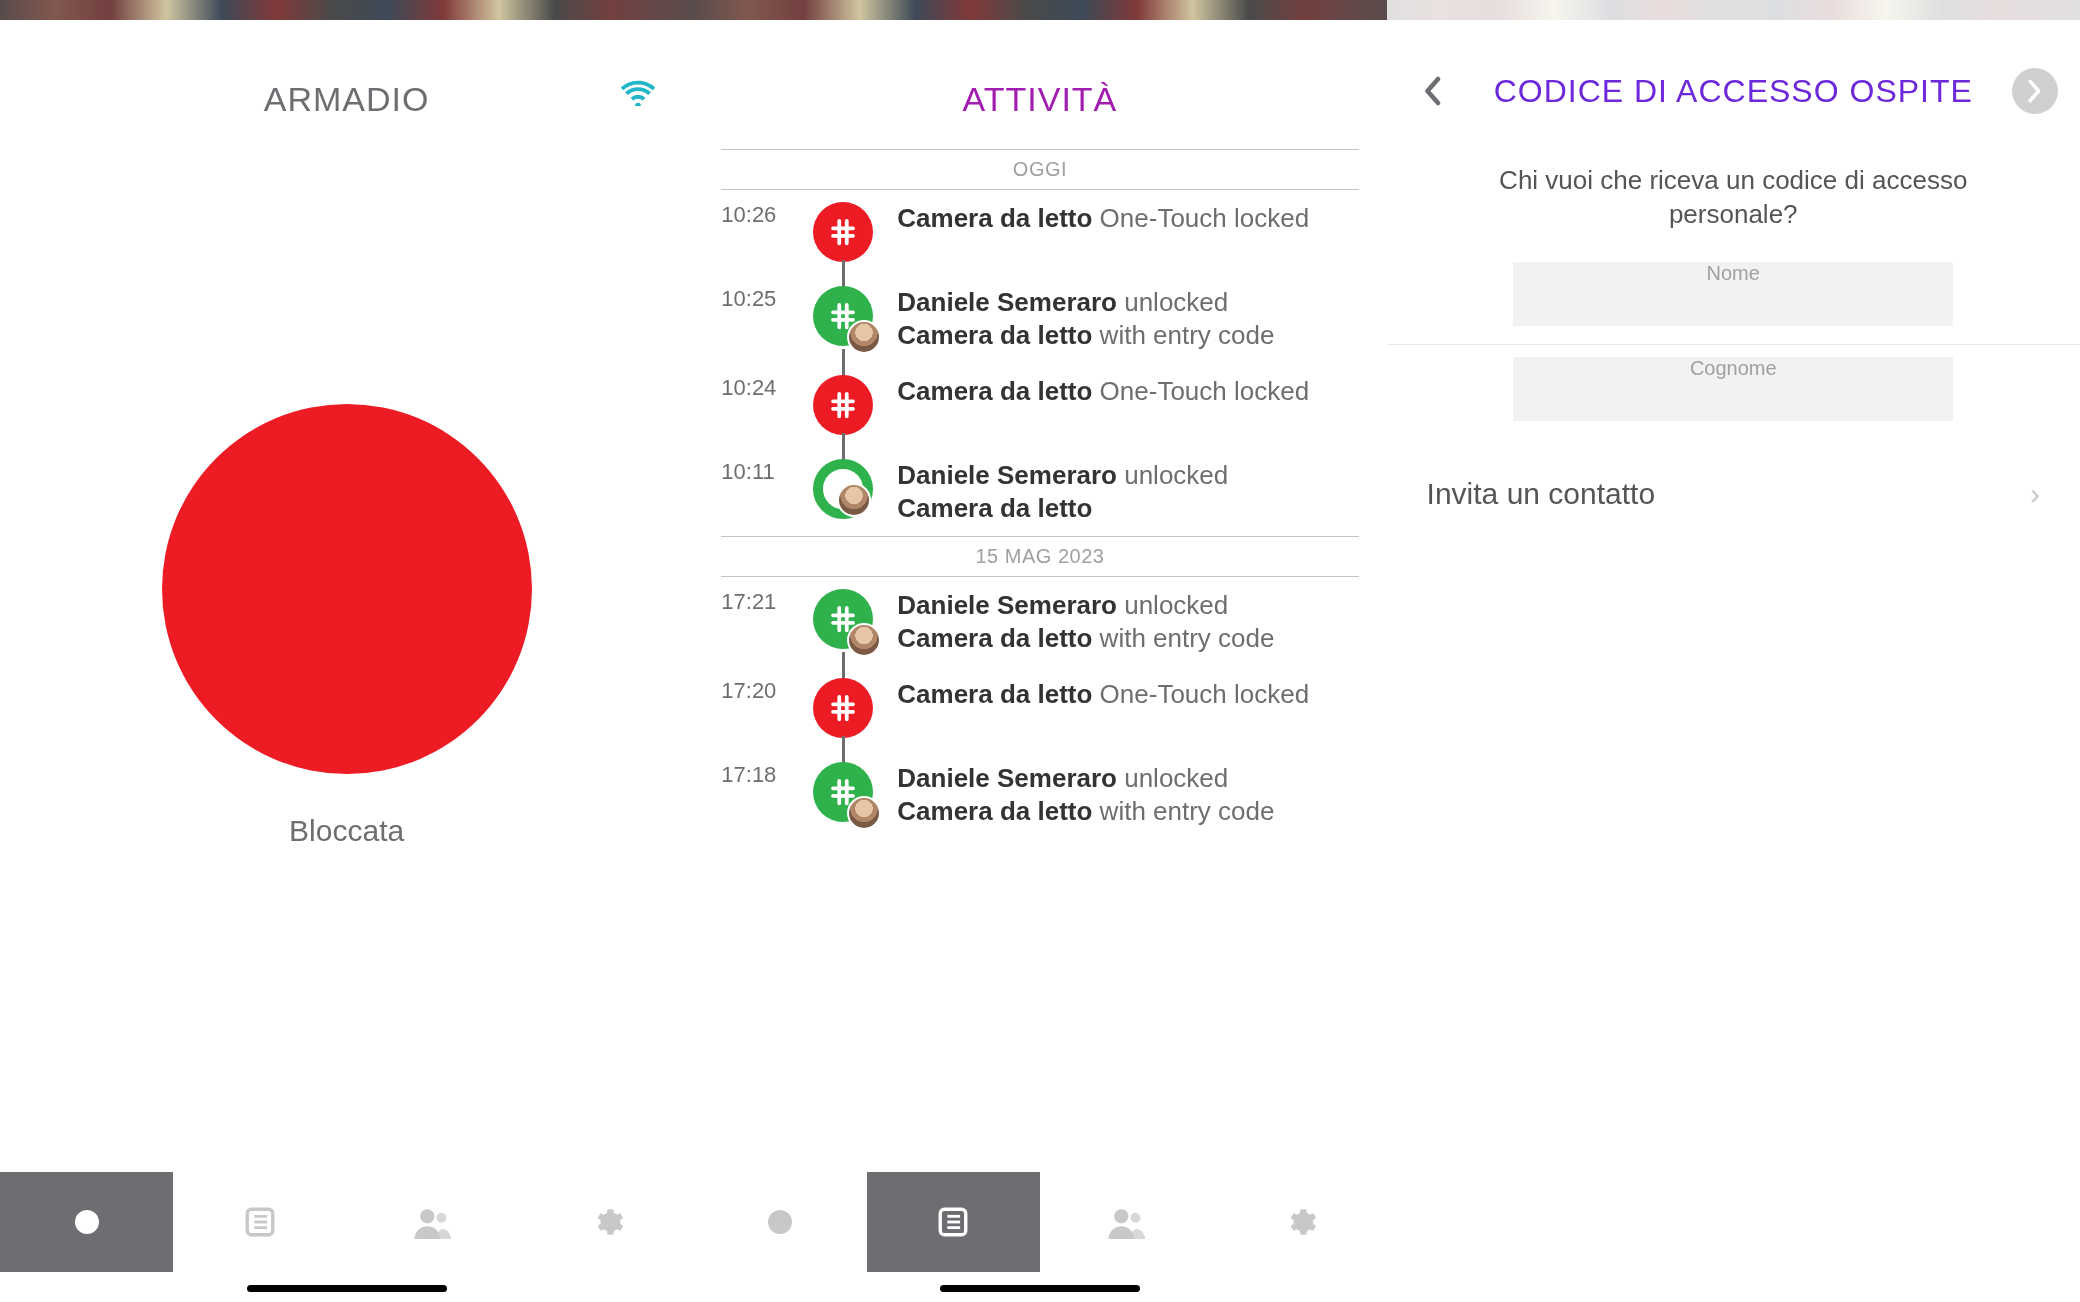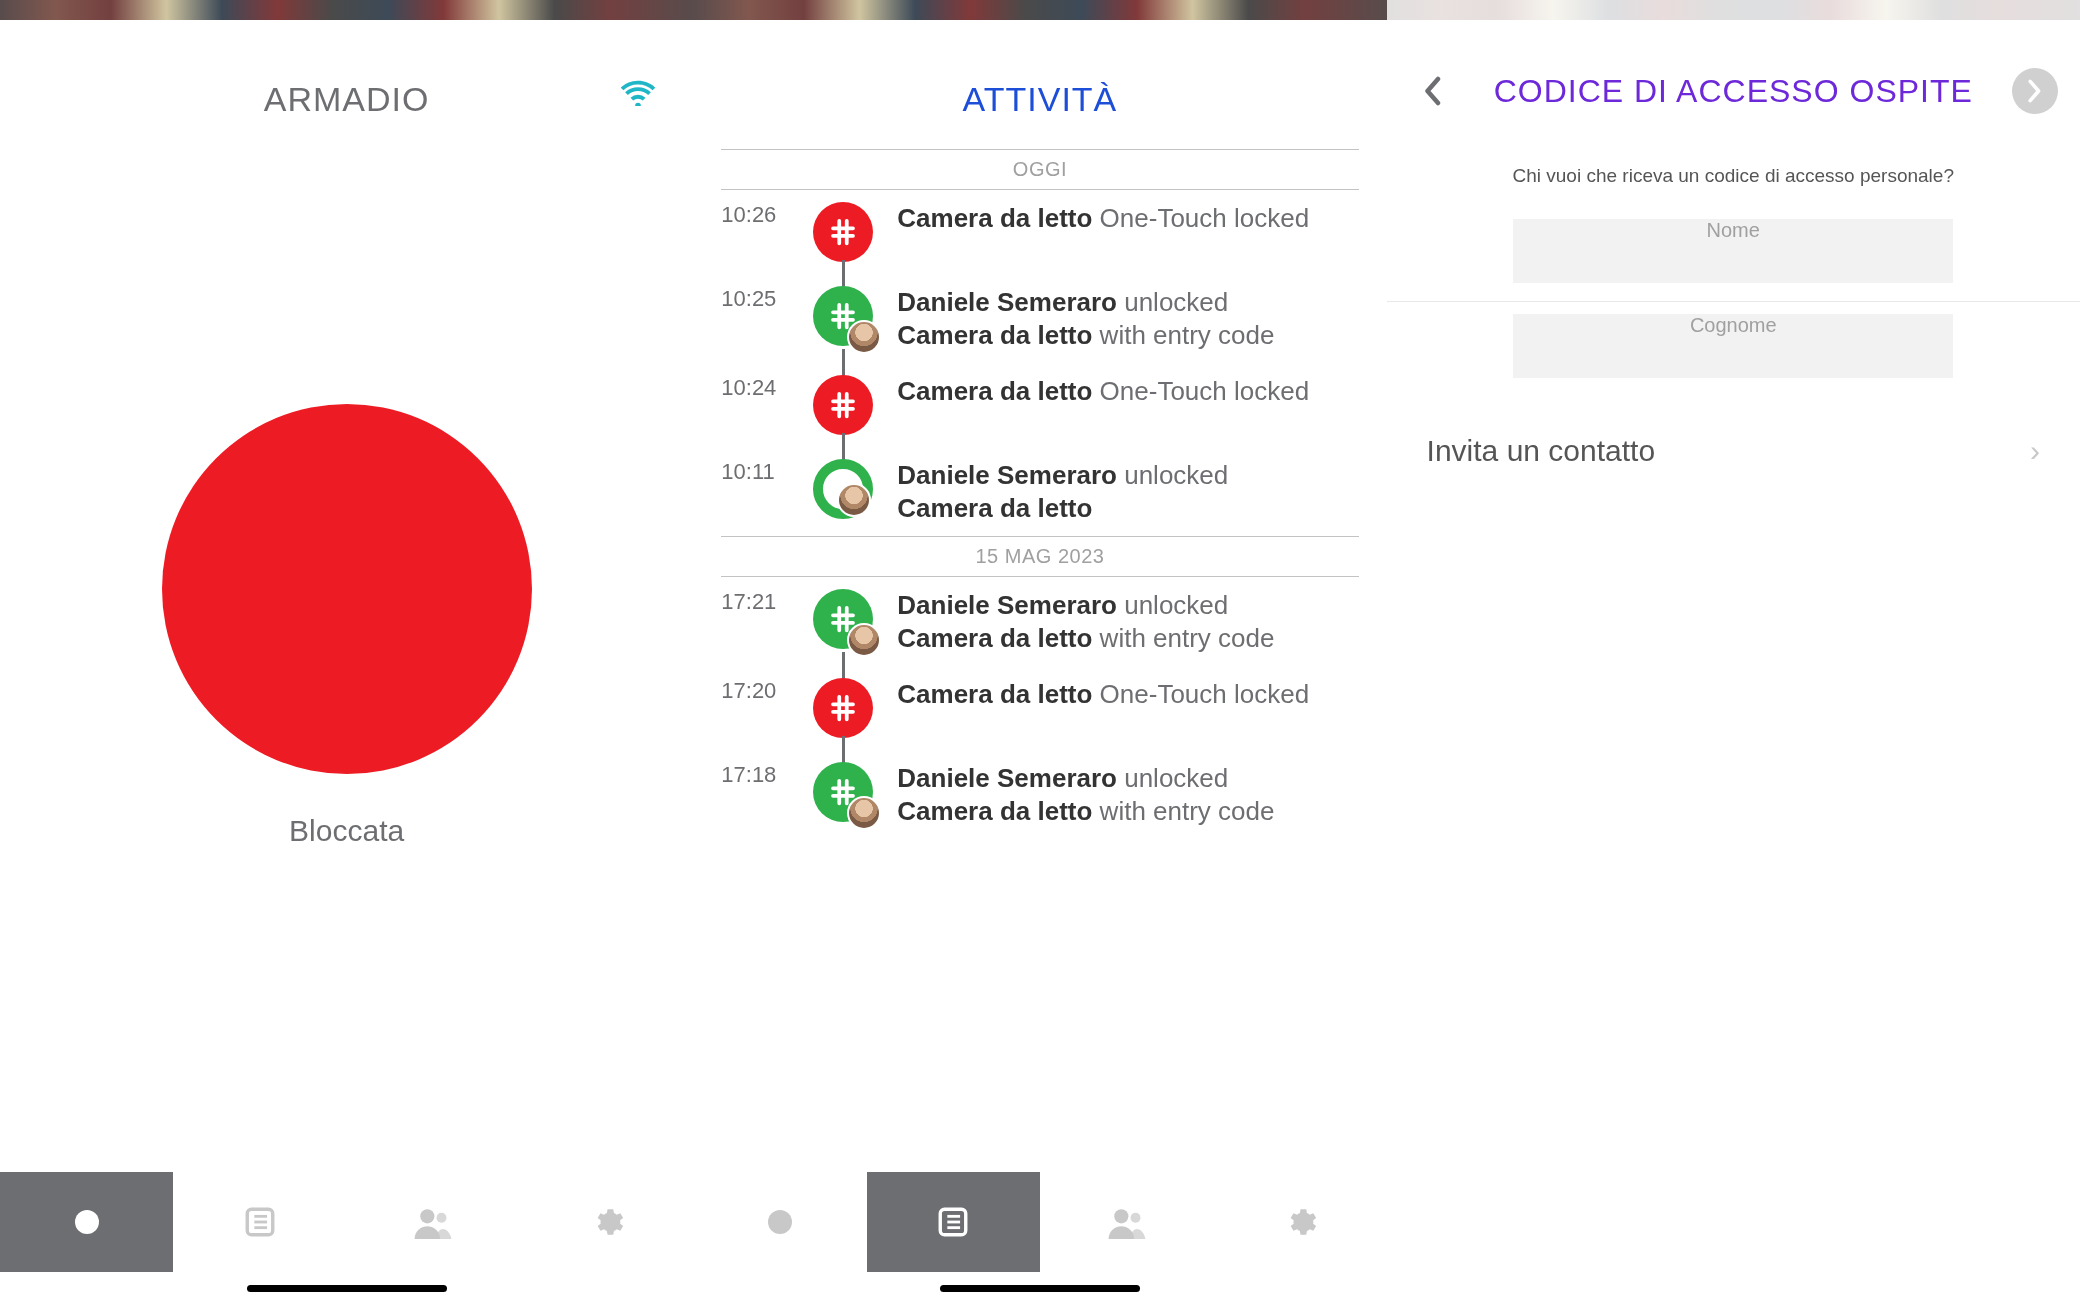--- a/index.html
+++ b/index.html
@@ -83,21 +83,21 @@
       transform: translateX(-50%);
       width: 200px; height: 7px;
       background: #000;
       border-radius: 6px;
     }
     
     .hdr2-title {
       text-align: center;
       font-size: 34px;
       font-weight: 500;
-      color: #1d4ed8;
+      color: #a21caf;
       letter-spacing: 1px;
       padding: 60px 0 30px;
     }
     .activity-body {
       padding: 0 28px;
       overflow: hidden;
     }
     .date-row {
       border-top: 1px solid #c3c3c3;
       border-bottom: 1px solid #c3c3c3;
@@ -174,21 +174,21 @@
     .hdr3-title {
       flex:1;
       text-align:center;
       font-size: 32px;
       font-weight:500;
       color:#6d28d9;
       letter-spacing:1px;
     }
     .prompt {
       text-align:center;
-      font-size:19px;
+      font-size:26px;
       color:#555;
       padding: 40px 90px 30px;
       line-height:1.3;
     }
     .field {
       margin: 0 auto 18px;
       width: 440px;
       height: 64px;
       background:#f2f2f2;
       display:flex;

